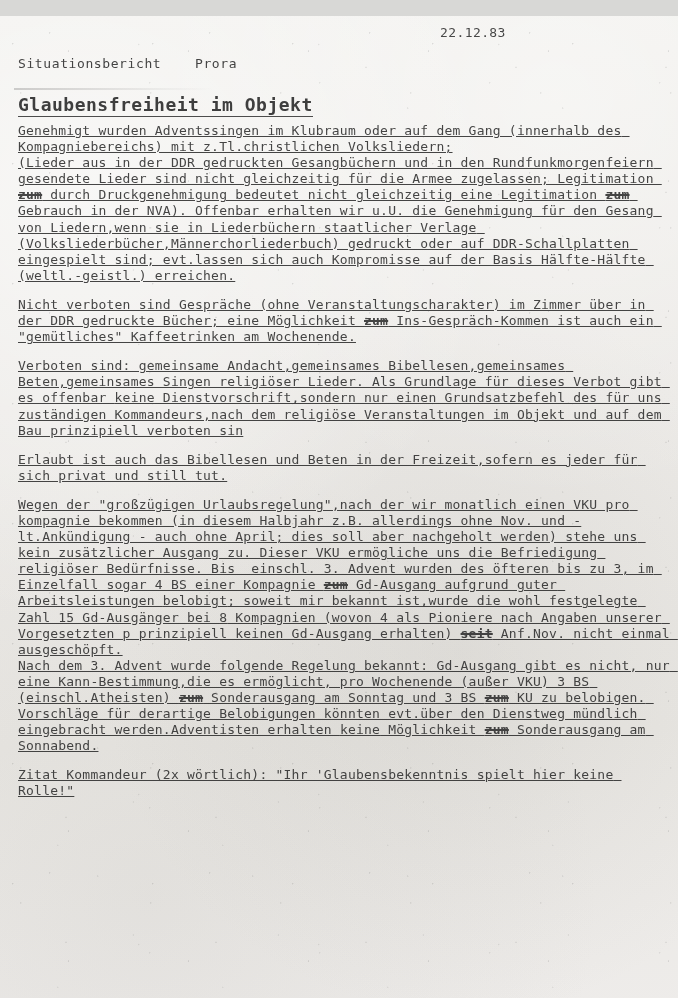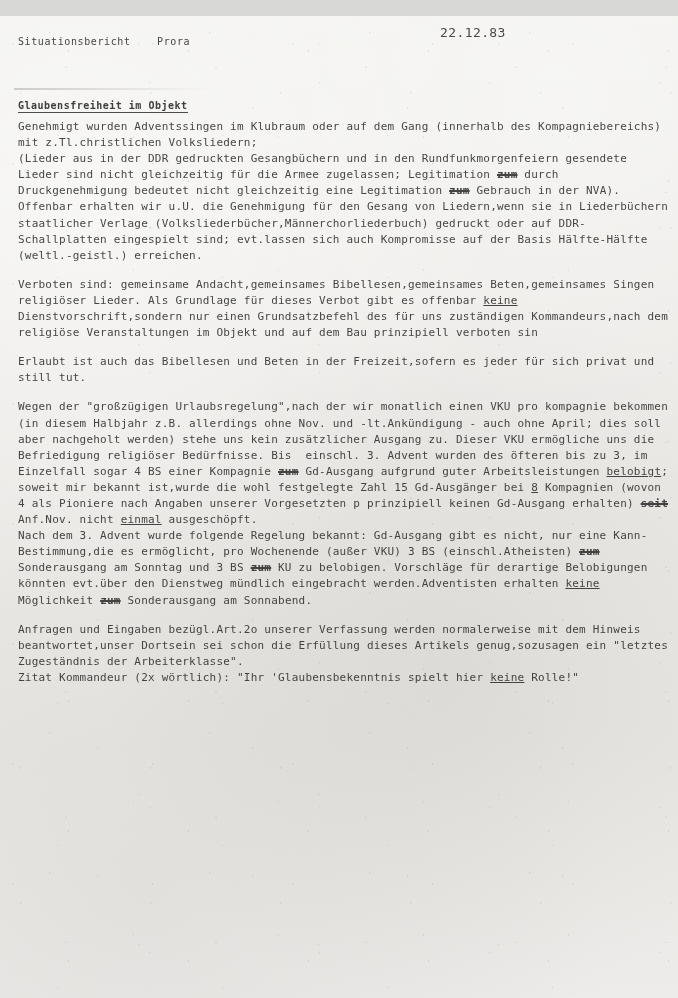--- a/index.html
+++ b/index.html
@@ -52,56 +52,57 @@
     position: absolute;
     top: 9px;
     left: 440px;
     font-size: 13px;
     letter-spacing: 0.4px;
     white-space: pre;
     opacity: 0.86;
   }
   .title-line {
     position: absolute;
-    top: 20px;
+    top: 40px;
     left: 18px;
-    font-size: 10px;
+    font-size: 13px;
     letter-spacing: 0.6px;
     white-space: pre;
     opacity: 0.88;
   }
 
   .body {
     position: absolute;
     top: 78px;
     left: 18px;
     width: 652px;
   }
 
   h2.heading {
-    font-size: 10px;
+    font-size: 18px;
     font-weight: bold;
     letter-spacing: 0.5px;
     margin: 0;
     padding: 0 0 1px 0;
     display: inline-block;
     border-bottom: 1.6px solid #3a3a3a;
     white-space: pre;
     opacity: 0.9;
   }
   .heading-wrap { margin: 0 0 6px 0; }
   .heading-wrap.spaced-top { margin-top: 16px; }
 
   p.para {
-    font-size: 11px;
+    font-size: 13px;
     line-height: 16.1px;
     letter-spacing: 0.22px;
     margin: 0 0 13px 0;
     white-space: pre-wrap;
     opacity: 0.87;
+    text-decoration: underline;
   }
   p.para.tight { margin-bottom: 0; }
 
   u.ul { text-decoration: underline; text-decoration-thickness: 1.4px; }
   s.strike { text-decoration: line-through; text-decoration-thickness: 2px; font-weight: bold; }
 
   
   .ghost-rule {
     position: absolute;
     top: 72px;
@@ -126,29 +127,29 @@
   <div class="body">
 
     <div class="heading-wrap">
       <h2 class="heading">Glaubensfreiheit im Objekt</h2>
     </div>
 
     <p class="para"><span>Genehmigt wurden Adventssingen im Klubraum oder auf dem Gang (innerhalb des Kompagniebereichs) mit z.Tl.christlichen Volksliedern;
 (Lieder aus in der DDR gedruckten Gesangbüchern und in den Rundfunkmorgenfeiern gesendete Lieder sind nicht gleichzeitig für die Armee zugelassen; Legitimation <s class="strike">zum</s> durch Druckgenehmigung bedeutet nicht gleichzeitig eine Legitimation <s class="strike">zum</s> Gebrauch in der NVA). Offenbar erhalten wir u.U. die Genehmigung für den Gesang von Liedern,wenn sie in Liederbüchern staatlicher Verlage (Volksliederbücher,Männerchorliederbuch) gedruckt oder auf DDR-Schallplatten eingespielt sind; evt.lassen sich auch Kompromisse auf der Basis Hälfte-Hälfte (weltl.-geistl.) erreichen.</span></p>
 
 
+    <p class="para"><span>Nicht verboten sind Gespräche (ohne Veranstaltungscharakter) im Zimmer über in der DDR gedruckte Bücher; eine Möglichkeit <s class="strike">zum</s> Ins-Gespräch-Kommen ist auch ein "gemütliches" Kaffeetrinken am Wochenende.</span></p>
 
     <p class="para"><span>Verboten sind: gemeinsame Andacht,gemeinsames Bibellesen,gemeinsames Beten,gemeinsames Singen religiöser Lieder. Als Grundlage für dieses Verbot gibt es offenbar <u class="ul">keine</u> Dienstvorschrift,sondern nur einen Grundsatzbefehl des für uns zuständigen Kommandeurs,nach dem religiöse Veranstaltungen im Objekt und auf dem Bau prinzipiell verboten sin</span></p>
 
     <p class="para"><span>Erlaubt ist auch das Bibellesen und Beten in der Freizeit,sofern es jeder für sich privat und still tut.</span></p>
 
 
     <p class="para tight"><span>Wegen der "großzügigen Urlaubsregelung",nach der wir monatlich einen VKU pro kompagnie bekommen (in diesem Halbjahr z.B. allerdings ohne Nov. und -lt.Ankündigung - auch ohne April; dies soll aber nachgeholt werden) stehe uns kein zusätzlicher Ausgang zu. Dieser VKU ermögliche uns die Befriedigung religiöser Bedürfnisse. Bis  einschl. 3. Advent wurden des öfteren bis zu 3, im Einzelfall sogar 4 BS einer Kompagnie <s class="strike">zum</s> Gd-Ausgang aufgrund guter Arbeitsleistungen <u class="ul">belobigt</u>; soweit mir bekannt ist,wurde die wohl festgelegte Zahl 15 Gd-Ausgänger bei <u class="ul">8</u> Kompagnien (wovon 4 als Pioniere nach Angaben unserer Vorgesetzten p prinzipiell keinen Gd-Ausgang erhalten) <s class="strike">seit</s> Anf.Nov. nicht <u class="ul">einmal</u> ausgeschöpft.</span></p>
 
     <p class="para"><span>Nach dem 3. Advent wurde folgende Regelung bekannt: Gd-Ausgang gibt es nicht, nur eine Kann-Bestimmung,die es ermöglicht, pro Wochenende (außer VKU) 3 BS (einschl.Atheisten) <s class="strike">zum</s> Sonderausgang am Sonntag und 3 BS <s class="strike">zum</s> KU zu belobigen. Vorschläge für derartige Belobigungen könnten evt.über den Dienstweg mündlich eingebracht werden.Adventisten erhalten <u class="ul">keine</u> Möglichkeit <s class="strike">zum</s> Sonderausgang am Sonnabend.</span></p>
 
 
-    <p class="para tight"><span>Anfragen und Eingaben bezügl.Art.2o unserer Verfassung werden normalerweise mit dem Hinweis beantwortet,unser Dortsein sei schon die Erfüllung dieses Artikels genug,sozusagen ein "letztes Zugeständnis der Arbeiterklasse".</span></p>
 
     <p class="para"><span>Zitat Kommandeur (2x wörtlich): "Ihr 'Glaubensbekenntnis spielt hier <u class="ul">keine</u> Rolle!"</span></p>
 
   </div>
 </div>
 
 </body></html>

